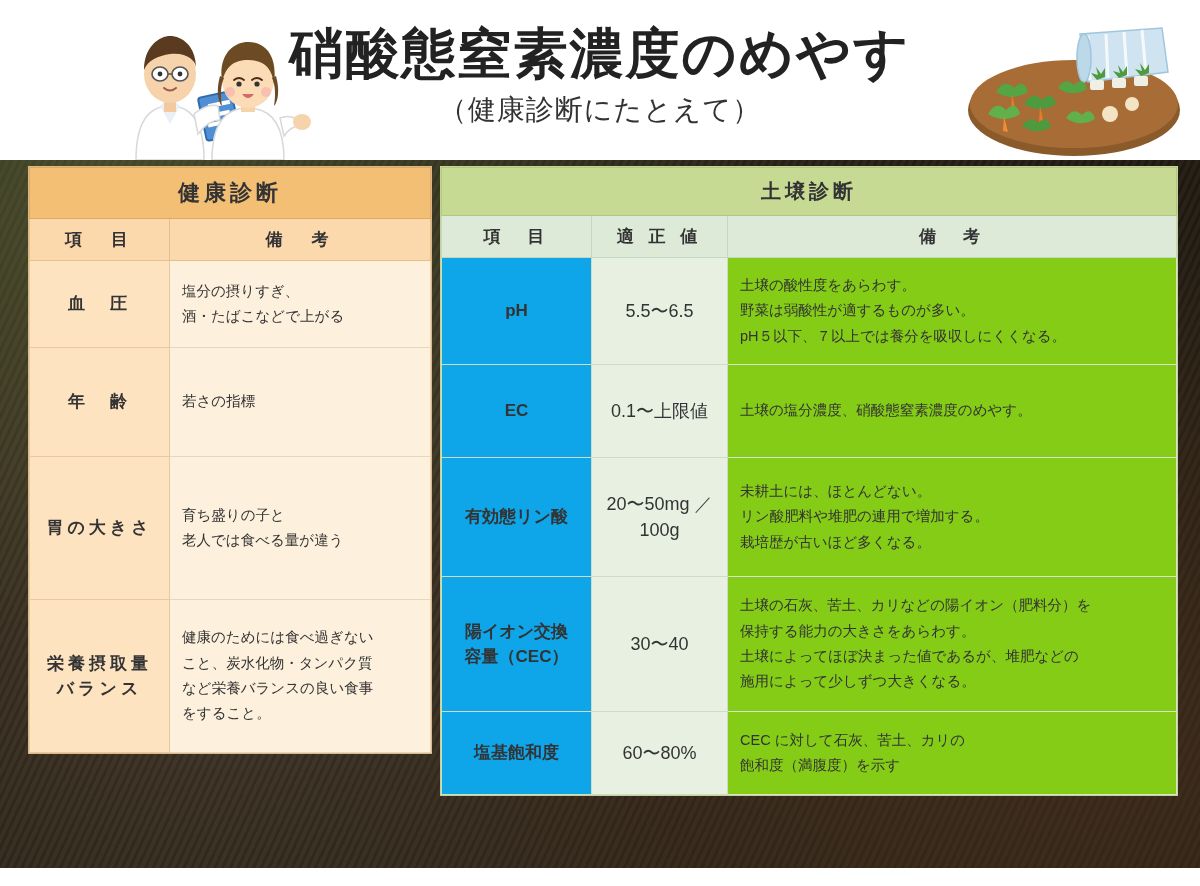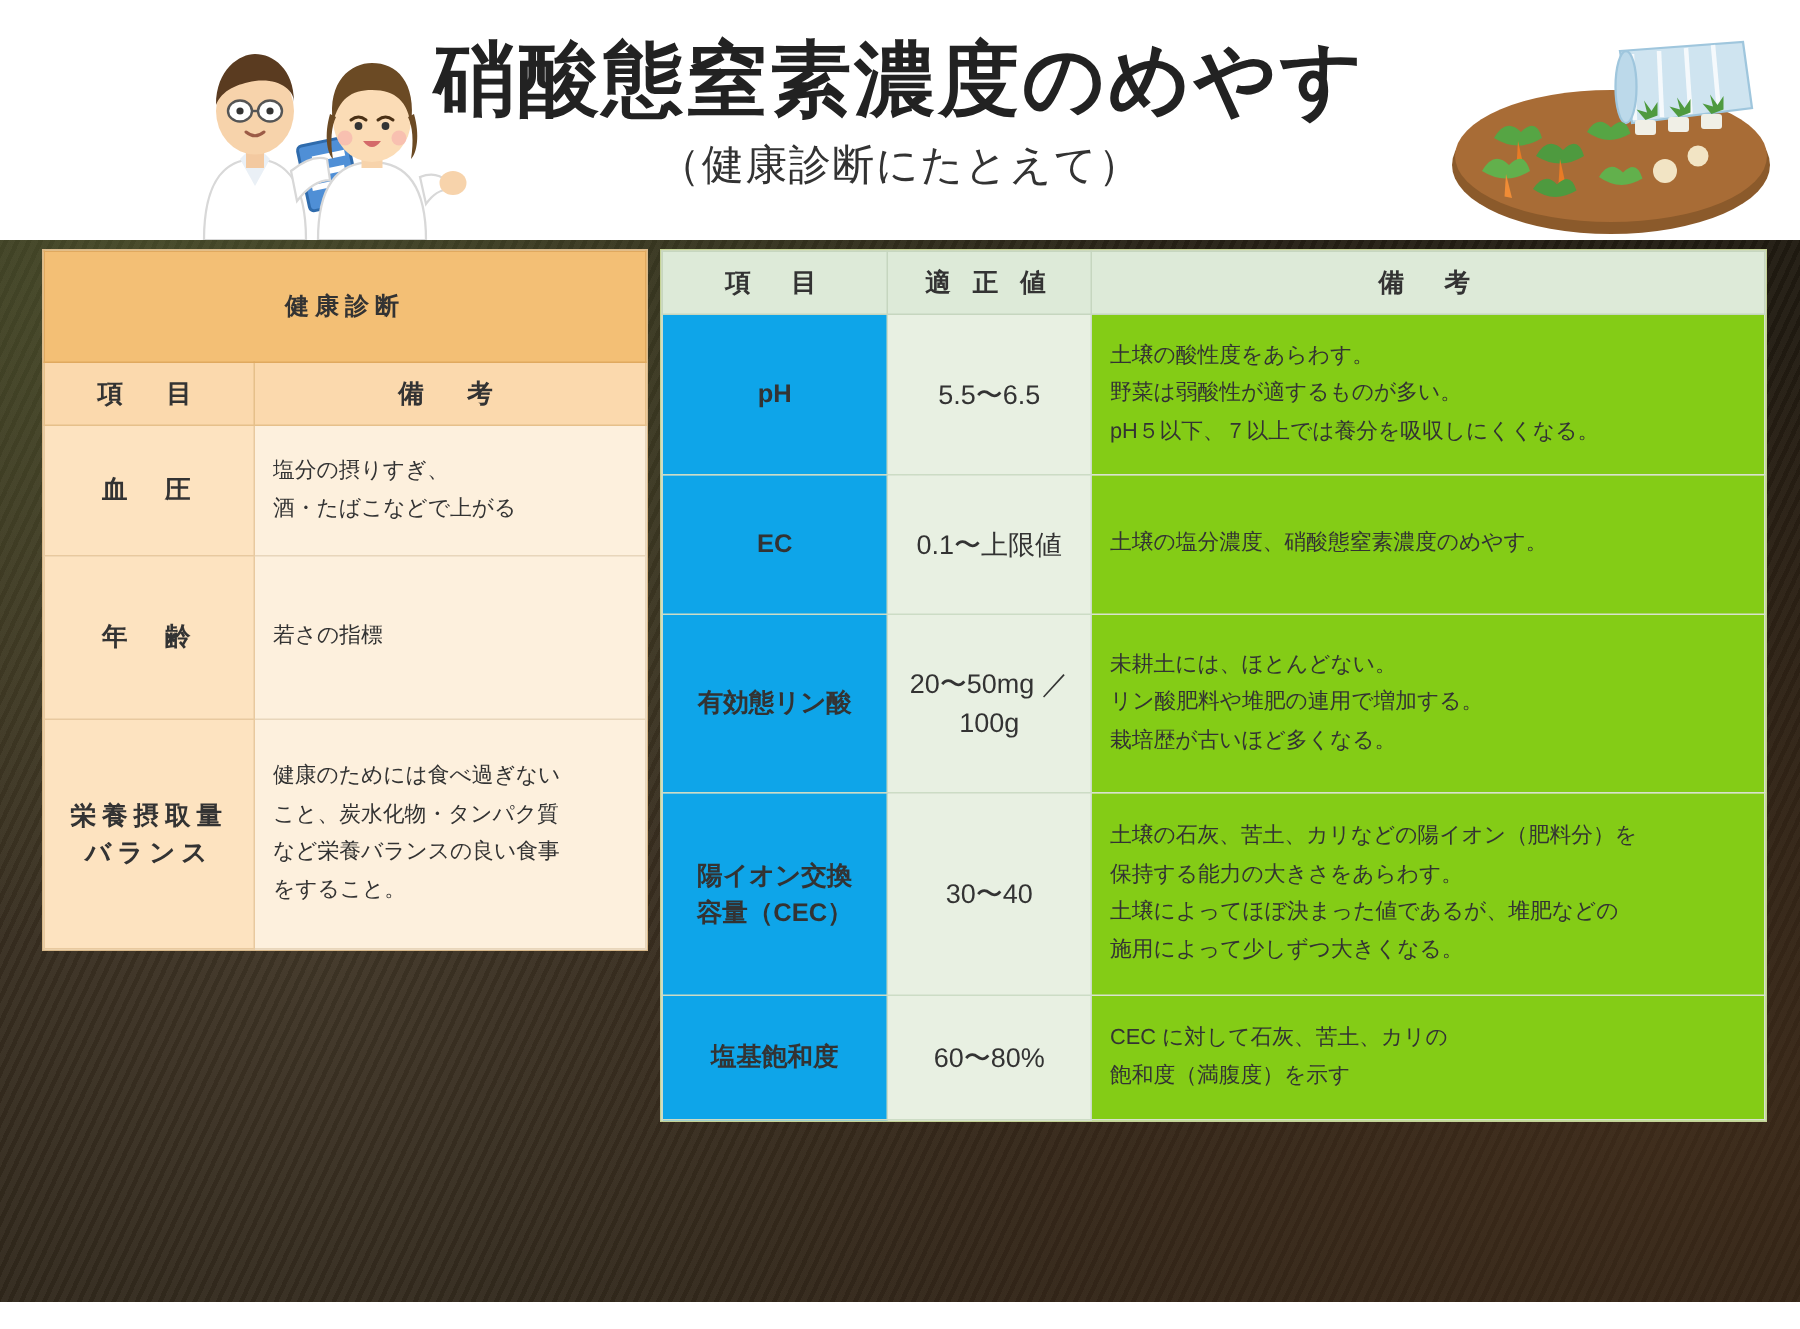--- a/index.html
+++ b/index.html
@@ -133,25 +133,25 @@
   td, th {
     border: 1px solid #d6c7a8;
     padding: 6px 10px;
     vertical-align: middle;
   }
 
   
   .table-left .tbl-title {
     background: #f3bf75;
     color: #333;
-    font-size: 16px;
+    font-size: 22px;
     font-weight: bold;
     text-align: center;
     letter-spacing: 4px;
-    padding: 26px 0;
+    padding: 10px 0;
     border: 1px solid #e0a95f;
   }
   .table-left .col-head {
     background: #fbd9ad;
     color: #333;
     font-size: 17px;
     font-weight: bold;
     text-align: center;
     letter-spacing: 6px;
     padding: 9px 0;
@@ -340,40 +340,48 @@
         <tr>
           <td class="item-cell nowrap-lines" style="height:74px">血　圧</td>
           <td class="note-cell nowrap-lines">塩分の摂りすぎ、
 酒・たばこなどで上がる</td>
         </tr>
         <tr>
           <td class="item-cell nowrap-lines" style="height:96px">年　齢</td>
           <td class="note-cell nowrap-lines">若さの指標</td>
         </tr>
         <tr>
+          <td class="item-cell nowrap-lines" style="height:130px">胃の大きさ</td>
+          <td class="note-cell nowrap-lines">育ち盛りの子と
+老人では食べる量が違う</td>
+        </tr>
+        <tr>
           <td class="item-cell nowrap-lines" style="height:140px">栄養摂取量
 バランス</td>
           <td class="note-cell nowrap-lines">健康のためには食べ過ぎない
 こと、炭水化物・タンパク質
 など栄養バランスの良い食事
 をすること。</td>
         </tr>
       </tbody>
     </table>
   </div>
 
   <div class="table-right">
     <table>
       <colgroup>
           <col style="width:150px">
           <col style="width:136px">
           <col>
         </colgroup>
       <tbody>
         <tr>
+          <td class="tbl-title" colspan="3">土壌診断</td>
+        </tr>
+        <tr>
           <td class="col-head">項　目</td>
           <td class="col-head">適 正 値</td>
           <td class="col-head">備　考</td>
         </tr>
 
         <tr>
           <td class="item-cell nowrap-lines" style="height:94px">pH</td>
           <td class="value-cell nowrap-lines">5.5〜6.5</td>
           <td class="note-cell nowrap-lines">土壌の酸性度をあらわす。
 野菜は弱酸性が適するものが多い。

